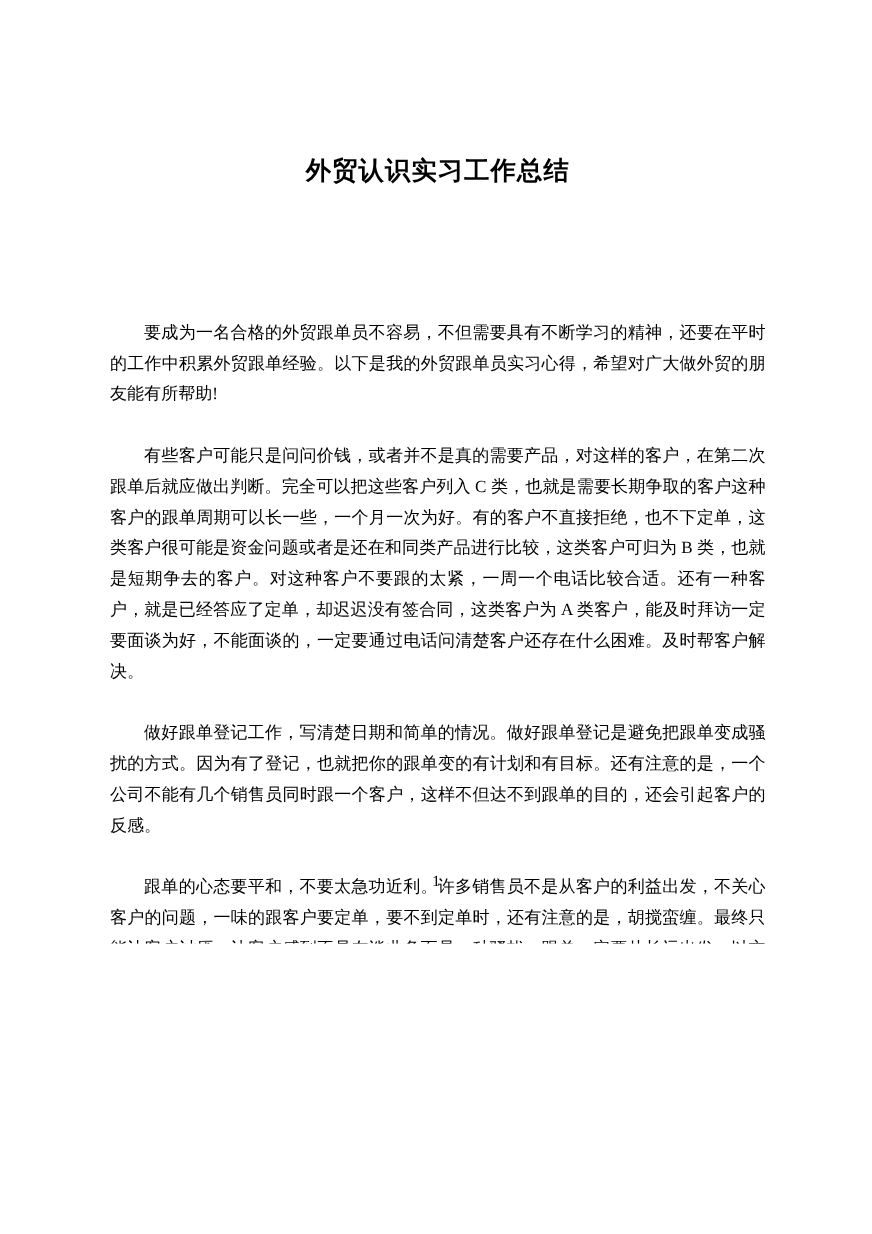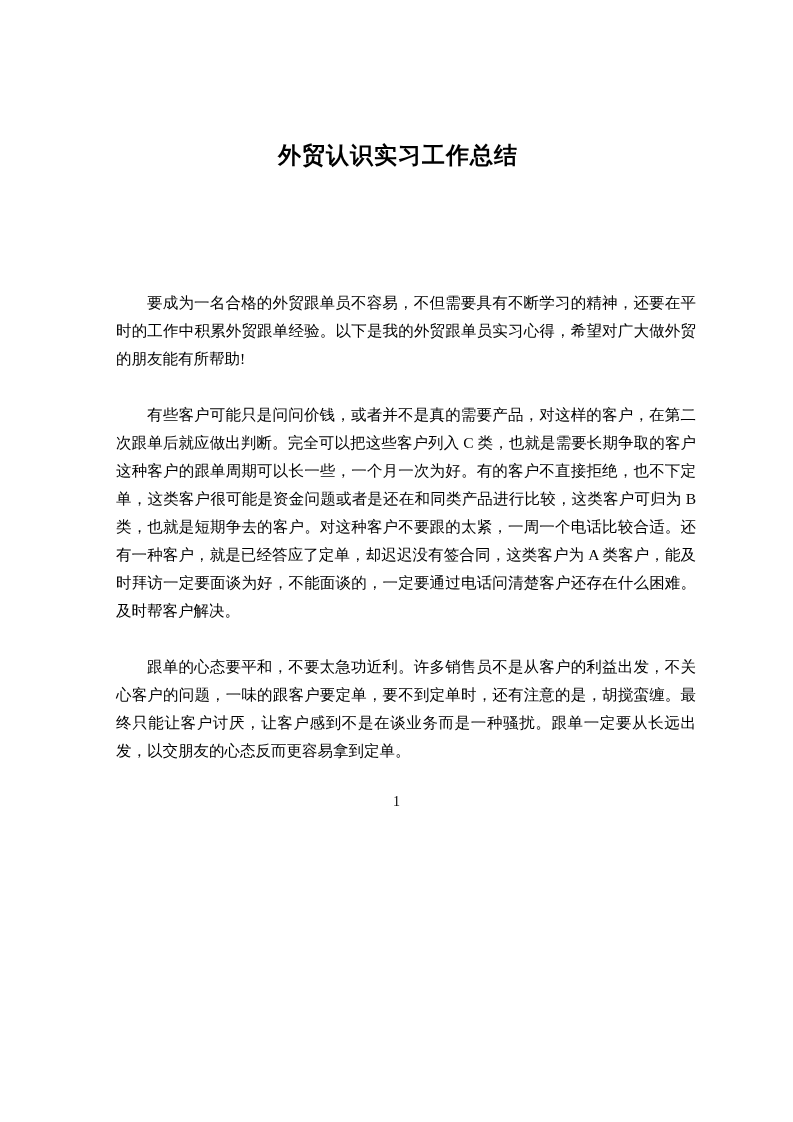--- a/index.html
+++ b/index.html
@@ -35,21 +35,21 @@
   }
   .doc-body {
     margin-top: 118px;
     font-size: 15.5px;
     line-height: 28px;
     text-align: justify;
     text-justify: inter-ideograph;
     color: #000000;
   }
   .doc-body p {
-    margin: 0 0 28px 16px;
+    margin: 0 0 28px 0;
     text-indent: 2em;
   }
   .page-number {
     position: absolute;
     bottom: 48px;
     left: 0;
     width: 100%;
     text-align: center;
     font-size: 14px;
     color: #000000;
@@ -58,17 +58,18 @@
 </style>
 </head>
 <body>
 
 <div class="page">
   <div class="content">
     <div class="doc-title">外贸认识实习工作总结</div>
     <div class="doc-body">
       <p>要成为一名合格的外贸跟单员不容易，不但需要具有不断学习的精神，还要在平时的工作中积累外贸跟单经验。以下是我的外贸跟单员实习心得，希望对广大做外贸的朋友能有所帮助!</p>
       <p>有些客户可能只是问问价钱，或者并不是真的需要产品，对这样的客户，在第二次跟单后就应做出判断。完全可以把这些客户列入 C 类，也就是需要长期争取的客户这种客户的跟单周期可以长一些，一个月一次为好。有的客户不直接拒绝，也不下定单，这类客户很可能是资金问题或者是还在和同类产品进行比较，这类客户可归为 B 类，也就是短期争去的客户。对这种客户不要跟的太紧，一周一个电话比较合适。还有一种客户，就是已经答应了定单，却迟迟没有签合同，这类客户为 A 类客户，能及时拜访一定要面谈为好，不能面谈的，一定要通过电话问清楚客户还存在什么困难。及时帮客户解决。</p>
+      <p>做好跟单登记工作，写清楚日期和简单的情况。做好跟单登记是避免把跟单变成骚扰的方式。因为有了登记，也就把你的跟单变的有计划和有目标。还有注意的是，一个公司不能有几个销售员同时跟一个客户，这样不但达不到跟单的目的，还会引起客户的反感。</p>
       <p>跟单的心态要平和，不要太急功近利。许多销售员不是从客户的利益出发，不关心客户的问题，一味的跟客户要定单，要不到定单时，还有注意的是，胡搅蛮缠。最终只能让客户讨厌，让客户感到不是在谈业务而是一种骚扰。跟单一定要从长远出发，以交朋友的心态反而更容易拿到定单。</p>
     </div>
   </div>
   <div class="page-number">1</div>
 </div>
 
 </body></html>

